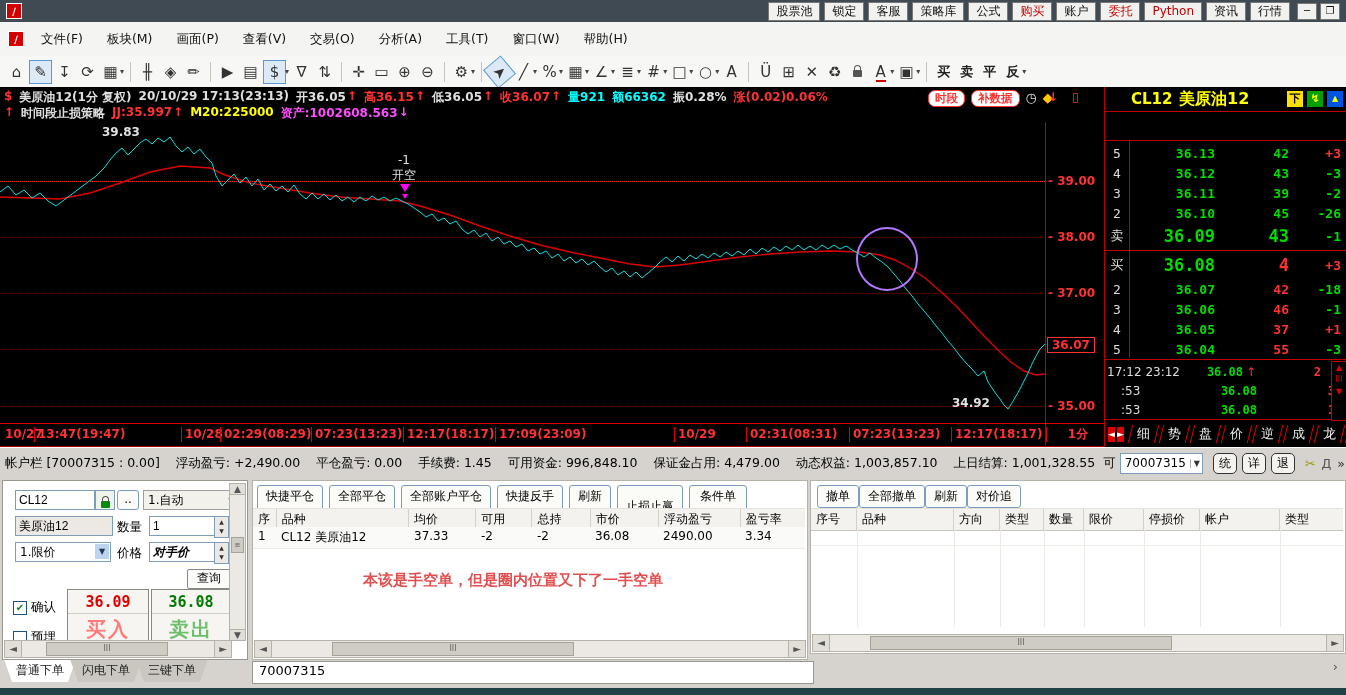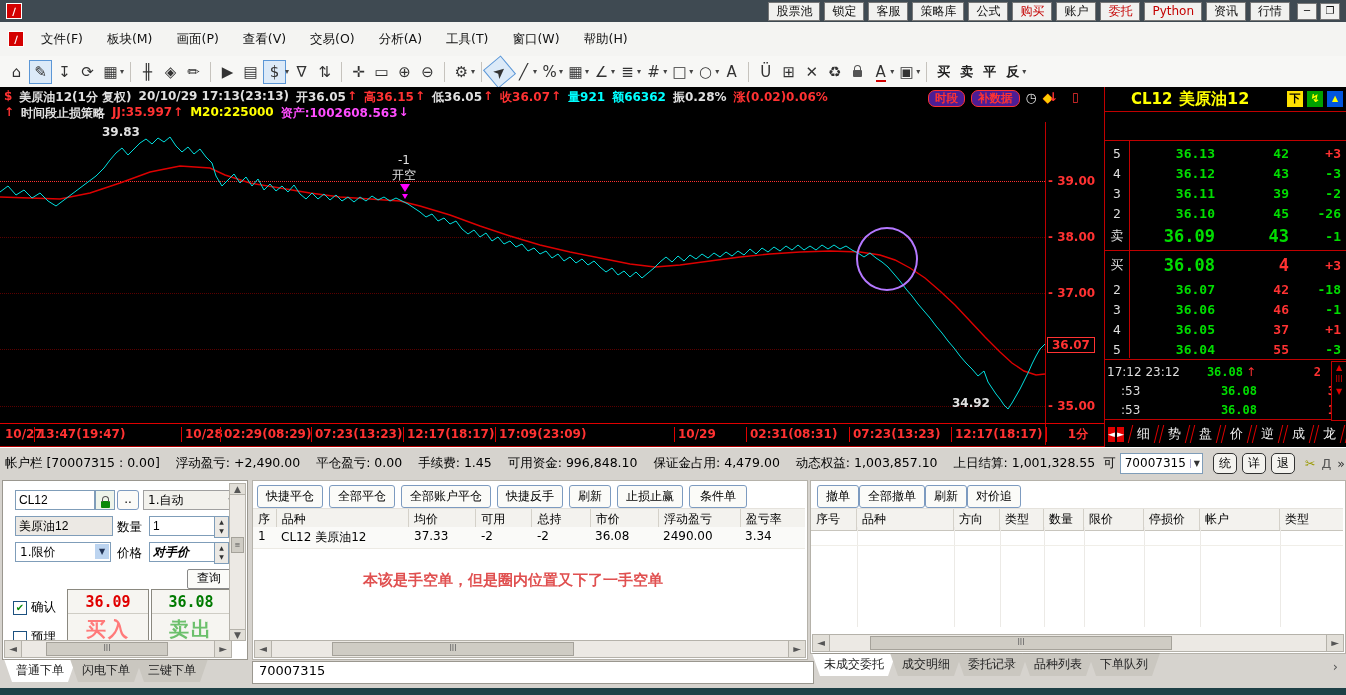--- a/index.html
+++ b/index.html
@@ -30,21 +30,21 @@
   .tsep{width:1px;height:20px;background:#c6c3bd;margin:0 5px;}
   .ttxt{font-size:13px;font-weight:bold;color:#222;margin:0 5px;}
   .ulred{border-bottom:2px solid #d40000;line-height:15px;display:inline-block;}
   .lockicon{display:inline-block;width:9px;height:7px;background:#555;border-radius:1px;position:relative;margin-top:8px;}
   .lockicon:before{content:"";position:absolute;left:1px;top:-5px;width:5px;height:5px;border:1.5px solid #555;
                    border-bottom:none;border-radius:4px 4px 0 0;}
   
   .chart{position:absolute;left:0;top:87px;width:1104px;height:360px;background:#000;overflow:hidden;}
   .irow{position:absolute;left:4px;display:flex;gap:7px;white-space:nowrap;font-size:12px;font-weight:bold;}
   .cw{color:#e0e0e0}.cr{color:#ff3232}.cg{color:#00dd00}.cc{color:#00ffff}.cy{color:#ffff00}.cm{color:#ff4dff}
-  .chart-btn{border:1px solid #ff3232;color:#ff3232;background:#4c1d95;border-radius:7px;font-size:11.5px;
+  .chart-btn{border:1px solid #ff3232;color:#ff3232;background:#ffffff;border-radius:7px;font-size:11.5px;
              padding:0 6px;height:15px;line-height:14px;font-weight:bold;}
   .dotline{position:absolute;height:0;border-top:1px dotted #5a0000;width:1045px;left:0;}
   .yaxis-lab{position:absolute;left:1048px;color:#ff3232;font-weight:bold;font-size:12px;white-space:nowrap;}
   .cur-box{position:absolute;left:1047px;border:1px solid #ff3232;color:#ff3232;font-weight:bold;font-size:12px;
            padding:0 4px;background:#000;}
   .timeaxis{position:absolute;left:0;top:336px;width:1104px;height:22px;border-top:1px solid #e00000;
             border-bottom:1px solid #b00000;}
   .tlab{position:absolute;top:3px;color:#ff3232;font-size:12px;font-weight:bold;border-left:1px solid #e00000;
         padding-left:3px;line-height:15px;white-space:nowrap;}
   .tri-down{position:absolute;width:0;height:0;border-left:5px solid transparent;border-right:5px solid transparent;
@@ -483,21 +483,21 @@
       <span class="btab">三键下单</span>
     </div>
 
     <div class="panel" style="left:252px;top:3px;width:554px;height:178px;border-color:#b5b2aa">
       <div class="abs" style="left:4px;top:4px;display:flex;gap:6px">
         <span class="xp-btn" style="position:static;padding:2px 8px">快捷平仓</span>
         <span class="xp-btn" style="position:static;padding:2px 8px">全部平仓</span>
         <span class="xp-btn" style="position:static;padding:2px 8px">全部账户平仓</span>
         <span class="xp-btn" style="position:static;padding:2px 8px">快捷反手</span>
         <span class="xp-btn" style="position:static;padding:2px 8px">刷新</span>
-        <span class="xp-btn" style="position:static;padding:2px 8px">止损止赢</span>
+        <span class="xp-btn" style="position:static;padding:12px 8px">止损止赢</span>
         <span class="xp-btn" style="position:static;padding:2px 10px">条件单</span>
       </div>
       <div class="thead" style="left:0;top:27px;width:552px">
         <div style="width:18px">序</div>
         <div style="width:128px">品种</div>
         <div style="width:62px">均价</div>
         <div style="width:51px">可用</div>
         <div style="width:53px">总持</div>
         <div style="width:63px">市价</div>
         <div style="width:77px">浮动盈亏</div>
@@ -550,24 +550,17 @@
       <div class="colline" style="left:389px;top:46px;height:100px"></div>
       <div class="colline" style="left:469px;top:46px;height:100px"></div>
       <div class="abs" style="left:0;top:64px;width:532px;height:1px;background:#f0eee8"></div>
       <div class="hscroll" style="left:1px;bottom:1px;width:530px">
         <span class="sbtn">◄</span>
         <span class="thumb" style="width:300px;margin-left:40px">III</span>
         <span class="sbtn r" style="margin-left:auto">►</span>
       </div>
     </div>
 
-    <div class="btabs" style="left:812px;top:176px">
-      <span class="btab active">未成交委托</span>
-      <span class="btab">成交明细</span>
-      <span class="btab">委托记录</span>
-      <span class="btab">品种列表</span>
-      <span class="btab">下单队列</span>
-    </div>
     <span class="abs" style="right:8px;top:182px;color:#555;font-size:13px">›</span>
   </div>
 
   <div class="bottomstrip"></div>
 </div>
 
 </body></html>

